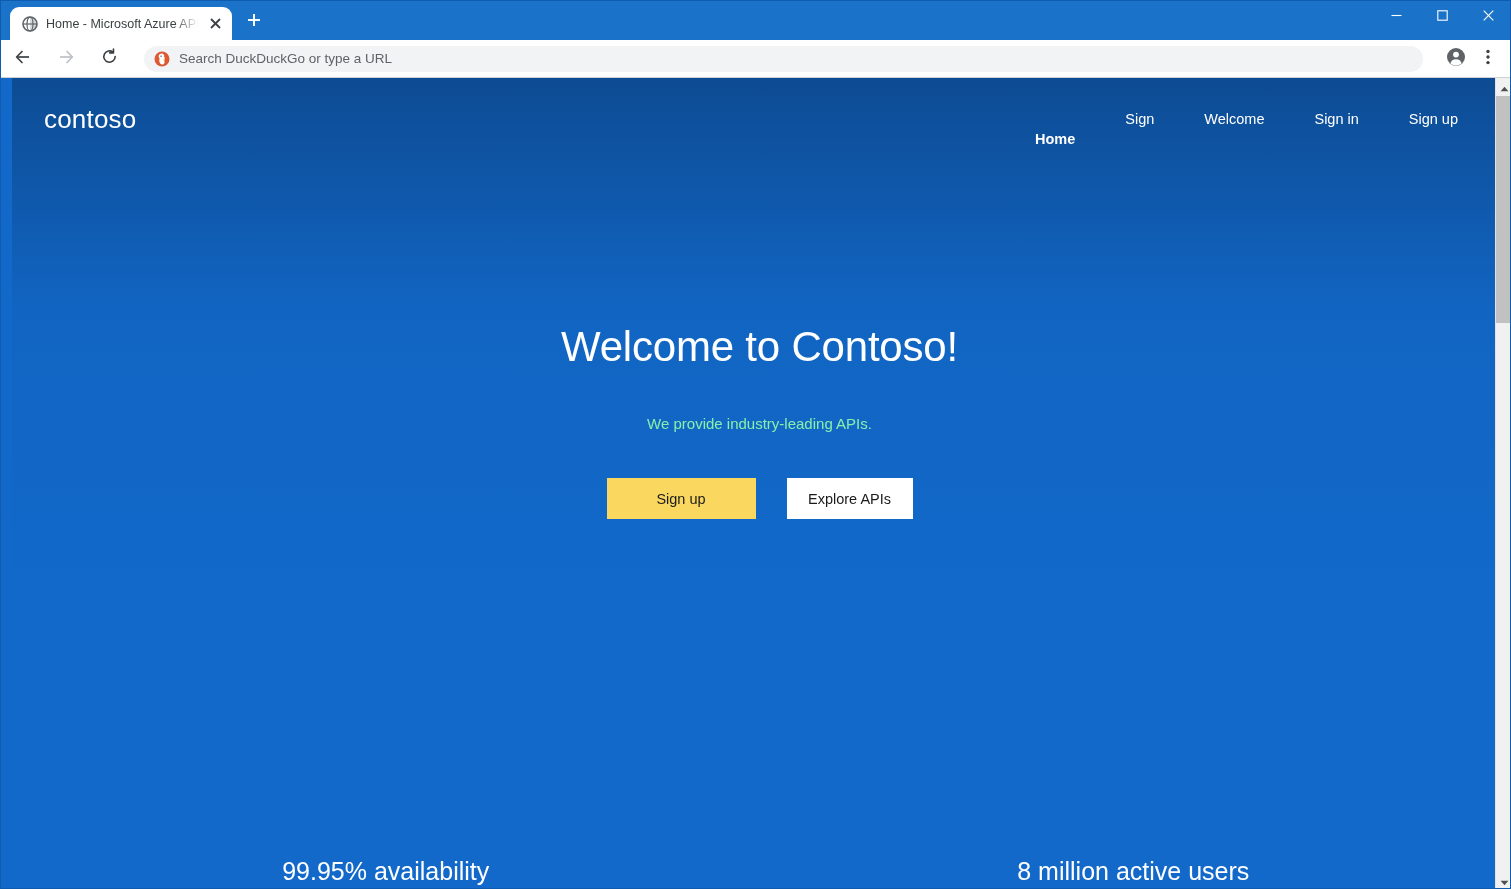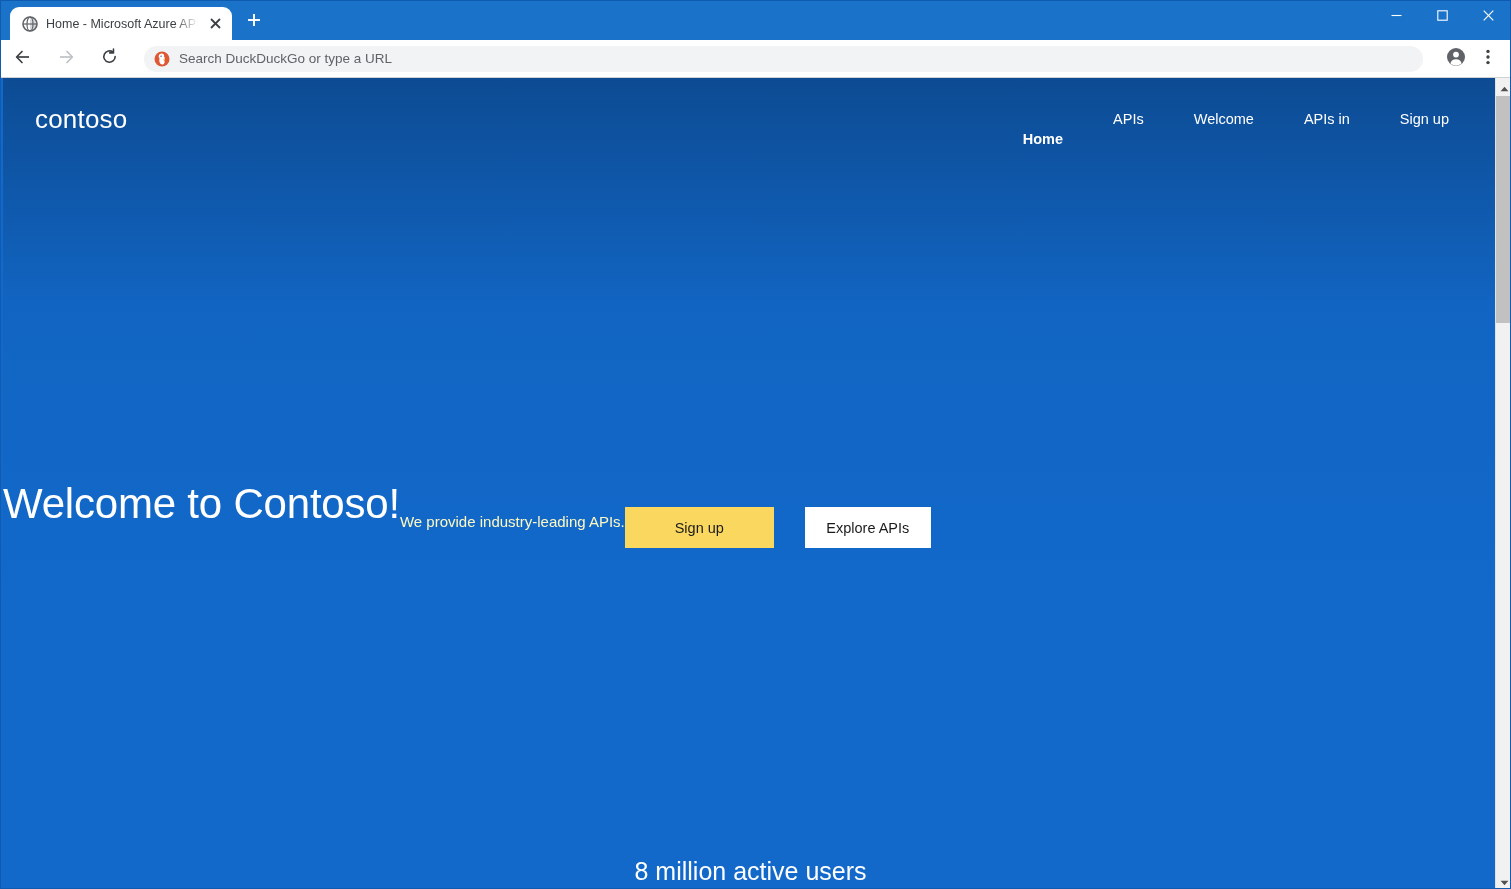--- a/index.html
+++ b/index.html
@@ -92,21 +92,21 @@
 
   
   .viewport {
     position: absolute;
     top: 78px; left: 0;
     width: 1511px; height: 811px;
     background: #1269ca;
     overflow: hidden;
   }
   .page {
-    position: absolute; top: 0; left: 3px;
+    position: absolute; top: 0; left: 12px;
     width: 1495px; height: 811px;
     overflow: hidden;
   }
 
   
   .hero {
     position: absolute; top: 0; left: 0;
     width: 1495px; height: 607px;
     background:
       radial-gradient(ellipse 620px 330px at 300px 620px, rgba(150,185,220,0.55) 0%, rgba(150,185,220,0) 72%),
@@ -142,33 +142,33 @@
   .navlink {
     color: #ffffff; font-size: 14.5px;
     padding: 8px 25px;
     white-space: nowrap;
   }
   .navlink.active { font-weight: bold; margin-top: 39px; }
 
   .hero-content {
     position: absolute; top: 0; left: 0;
     width: 1495px; height: 607px;
-    display: flex; flex-direction: row;
+    display: flex; flex-direction: column;
     align-items: center; justify-content: flex-start;
     padding-top: 246px;
     z-index: 4;
   }
   .hero-title {
     font-size: 42px; font-weight: 400; color: #ffffff;
     letter-spacing: -0.2px;
     line-height: 1.1;
   }
   .hero-sub {
-    margin-top: 33px;
-    font-size: 15px; color: #fef9c3; font-weight: 400;
+    margin-top: 45px;
+    font-size: 15px; color: #86efac; font-weight: 400;
   }
   .hero-actions {
     margin-top: 46px;
     display: flex; align-items: center; gap: 31px;
   }
   .btn {
     display: flex; align-items: center; justify-content: center;
     height: 41px;
     font-size: 14.5px;
     border: none;
@@ -355,38 +355,42 @@
     <div class="page">
 
       <div class="hero">
         <div class="hero-tint"></div>
       </div>
 
       <div class="navbar">
         <div class="logo">contoso</div>
         <div class="navlinks">
           <a class="navlink active">Home</a>
-          <a class="navlink">APIs</a>
+          <a class="navlink">Sign</a>
           <a class="navlink">Welcome</a>
-          <a class="navlink">APIs in</a>
+          <a class="navlink">Sign in</a>
           <a class="navlink">Sign up</a>
         </div>
       </div>
 
       <div class="hero-content">
         <h1 class="hero-title">Welcome to Contoso!</h1>
         <p class="hero-sub">We provide industry-leading APIs.</p>
         <div class="hero-actions">
           <button class="btn btn-primary">Sign up</button>
           <button class="btn btn-secondary">Explore APIs</button>
         </div>
       </div>
 
       <div class="stats">
         <div class="stat">
+          <div class="stat-value">99.95% availability</div>
+
+        </div>
+        <div class="stat">
           <div class="stat-value">8 million active users</div>
 
         </div>
       </div>
 
     </div>
   </div>
 
   <div class="scrollbar">
     <div class="sb-arrow top">

